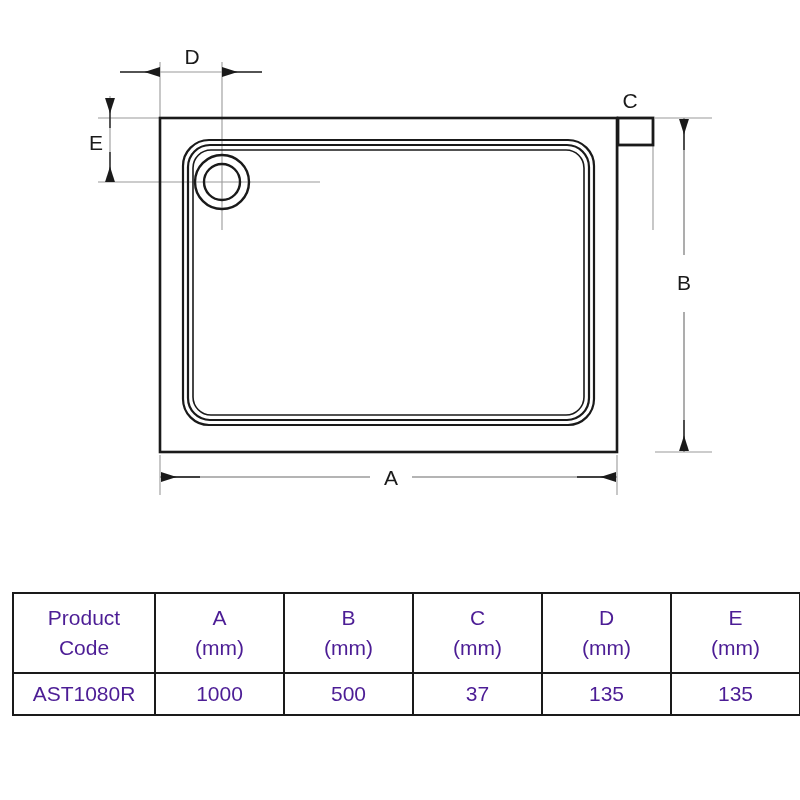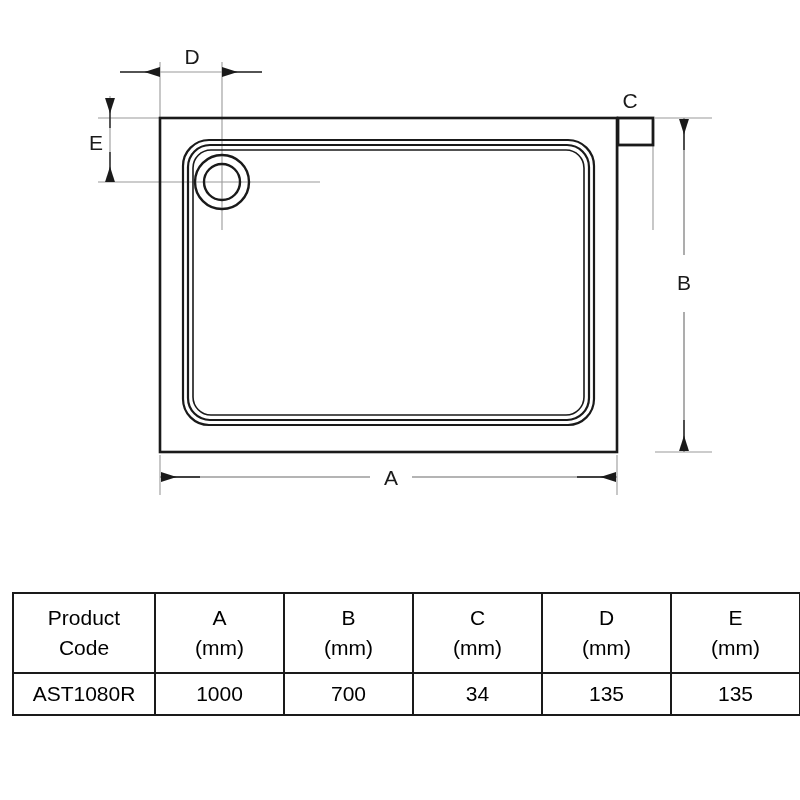--- a/index.html
+++ b/index.html
@@ -49,21 +49,21 @@
     width: 775px;
     table-layout: fixed;
   }
   table.spec th, table.spec td {
     border: 2px solid #1a1a1a;
     text-align: center;
     vertical-align: middle;
     font-family: "Liberation Sans", sans-serif;
     font-weight: normal;
     font-size: 21px;
-    color: #000000;
+    color: #4c1d95;
     padding: 0;
   }
   table.spec th {
     height: 78px;
     line-height: 1.45;
   }
   table.spec td {
     height: 40px;
     text-align: center;
   }
@@ -179,22 +179,22 @@
           <th class="col-dim">
             <span class="th-line">E</span>
             <span class="th-line">(mm)</span>
           </th>
         </tr>
       </thead>
       <tbody>
         <tr>
           <td>AST1080R</td>
           <td>1000</td>
-          <td>700</td>
-          <td>34</td>
+          <td>500</td>
+          <td>37</td>
           <td>135</td>
           <td>135</td>
         </tr>
       </tbody>
     </table>
   </div>
 
 </div>
 
 </body></html>

